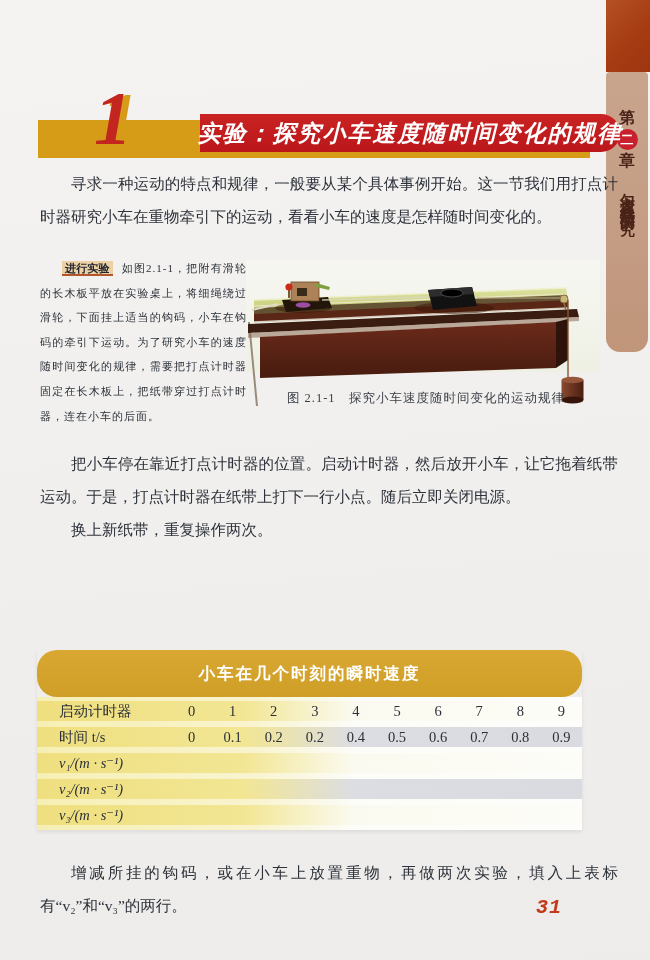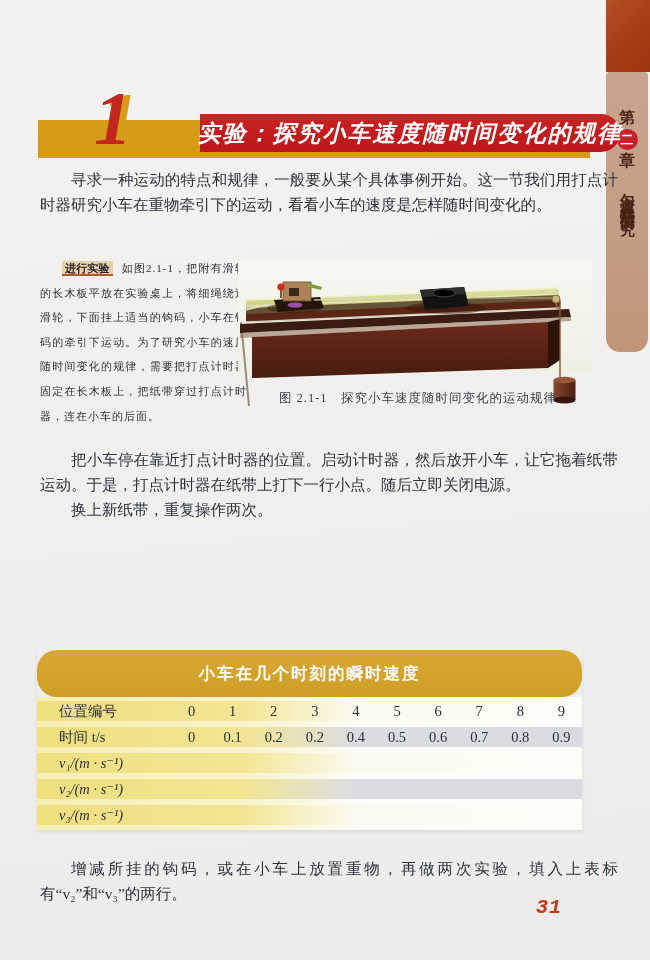--- a/index.html
+++ b/index.html
@@ -23,34 +23,34 @@
     font-size:15px;font-weight:600;letter-spacing:3px;color:#4a2418;line-height:1;}
   
   .gold-band{position:absolute;left:38px;top:120px;width:552px;height:38px;background:#d79c17;}
   .red-banner{position:absolute;left:200px;top:114px;width:420px;height:38px;
     background:linear-gradient(180deg,#c92323,#bb161a);border-radius:0 19px 19px 0;
     display:flex;align-items:center;justify-content:center;text-align:center;}
   .banner-title{color:#fff;font-size:23px;font-weight:700;font-style:italic;letter-spacing:2px;white-space:nowrap;}
   .unit-number{position:absolute;left:94px;top:80px;font-size:76px;line-height:1;
     font-weight:700;font-style:italic;color:#c3261e;text-shadow:7px 1px 0 #d79c17;z-index:2;}
   
-  .para{position:absolute;left:40px;width:578px;font-size:15.5px;line-height:25px;
+  .para{position:absolute;left:40px;width:578px;font-size:15.5px;line-height:33px;
     text-align:justify;color:#2d323a;}
   .para p{margin:0;text-indent:2em;}
   .intro{top:167px;}
   .col-left{position:absolute;left:40px;top:244px;width:207px;font-size:11px;
     line-height:24.6px;text-align:justify;letter-spacing:1px;margin-top:12px;}
   .col-left p{margin:0;text-indent:2em;}
   .sec-head{font-weight:700;color:#20252f;background:#edd0a4;border-bottom:2px solid #b4562c;
     padding:1px 3px 0 3px;margin-right:9px;letter-spacing:0;}
   .after-fig{top:447px;}
   .data-sec{top:531px;}
   .closing{top:856px;}
   
-  .figure{position:absolute;left:238px;top:256px;width:370px;height:162px;}
+  .figure{position:absolute;left:246px;top:256px;width:370px;height:162px;}
   .figure svg{position:absolute;left:0;top:0;}
   .fig-caption{position:absolute;left:28px;top:134px;width:304px;text-align:center;
     font-size:12.5px;color:#3a3f46;letter-spacing:1px;}
   
   .ptable{position:absolute;left:37px;top:650px;width:545px;box-shadow:0 2px 4px rgba(0,0,0,0.08);}
   .thead{height:47px;background:linear-gradient(180deg,#d9a833,#cf9e26);
     display:flex;align-items:center;justify-content:center;
     color:#fff;font-size:16.5px;font-weight:700;letter-spacing:2px;border-radius:20px;}
   .tbody{background:linear-gradient(90deg,#f6efb4 0%,#f9f4cf 40%,#fcfcf8 58%,#fdfdfb 100%);
     padding:4px 0 5px;}
@@ -176,21 +176,21 @@
   <div class="para after-fig">
     <p>把小车停在靠近打点计时器的位置。启动计时器，然后放开小车，让它拖着纸带运动。于是，打点计时器在纸带上打下一行小点。随后立即关闭电源。</p>
     <p>换上新纸带，重复操作两次。</p>
   </div>
 
 
   <div class="ptable">
     <div class="thead">小车在几个时刻的瞬时速度</div>
     <div class="tbody">
         <div class="trow">
-          <div class="tlabel">位置编号</div>
+          <div class="tlabel">启动计时器</div>
           <div class="tcell">0</div>
           <div class="tcell">1</div>
           <div class="tcell">2</div>
           <div class="tcell">3</div>
           <div class="tcell">4</div>
           <div class="tcell">5</div>
           <div class="tcell">6</div>
           <div class="tcell">7</div>
           <div class="tcell">8</div>
           <div class="tcell">9</div>

